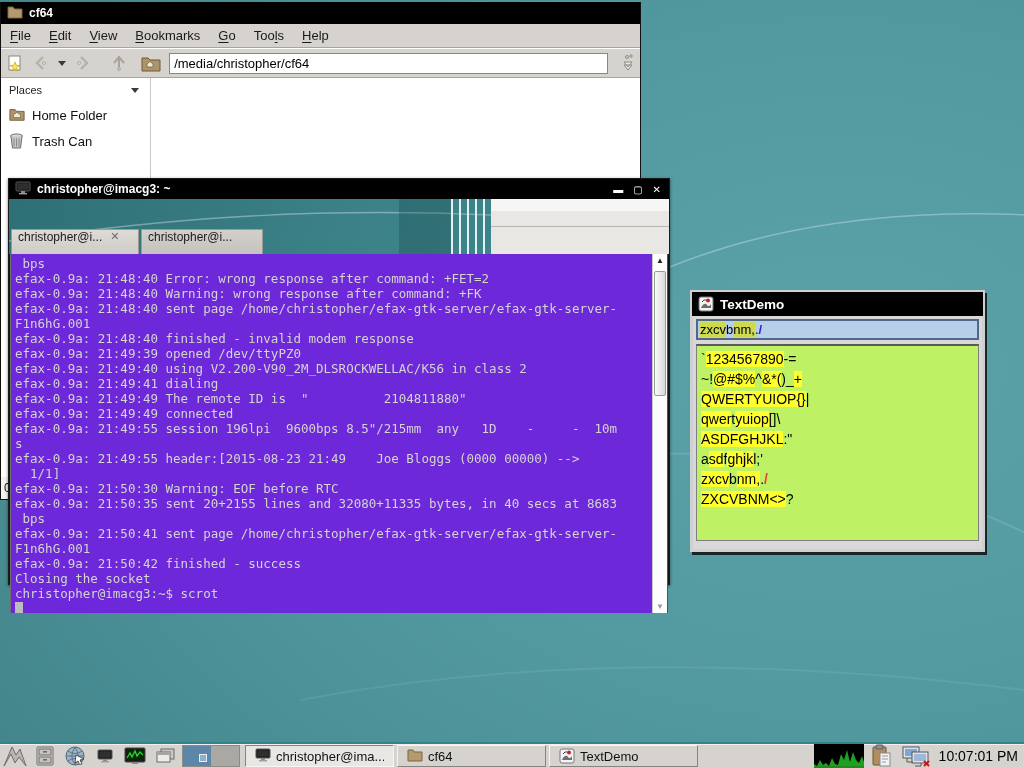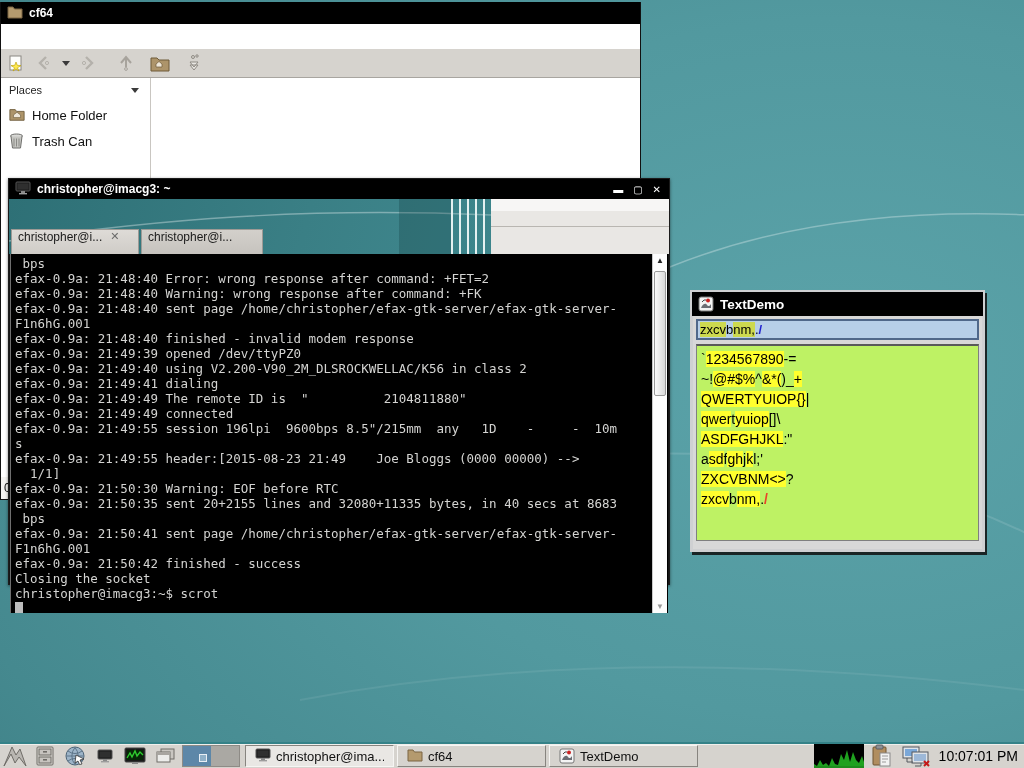--- a/index.html
+++ b/index.html
@@ -49,21 +49,21 @@
   .strip-dark { position:absolute; left:390px; top:0; width:52px; height:55px; background:rgba(16,58,62,.28); }
   .strip-stripes { position:absolute; left:442px; top:0; width:40px; height:55px;
     background:repeating-linear-gradient(90deg, #e4f1f1 0 2px, rgba(42,118,124,.15) 2px 8px); }
   .strip-gray { position:absolute; left:482px; top:0; right:0; height:55px;
     background:linear-gradient(#f7f6f5 0 12px, #e9e7e4 12px 100%); }
   .strip-gray::after { content:""; position:absolute; left:0; right:0; top:27px; height:1px; background:#b9b6b1; }
   .tab { position:absolute; bottom:0; height:25px; background:linear-gradient(#dedbd7,#cfccc7);
     border:1px solid #9d9a95; border-bottom:none; display:flex; align-items:flex-start;
     font-size:12px; color:#1a1a1a; padding:0 6px; }
   .tab .x { margin-left:8px; color:#6b6b6b; font-size:11px; }
-  #term-body { position:absolute; left:1px; top:75px; width:658px; height:359px; background:#000000;
+  #term-body { position:absolute; left:1px; top:75px; width:658px; height:359px; background:#6d28d9;
     border-left:1px solid #6f6f6f; padding:2px 0 0 4px;
     font-family:"DejaVu Sans Mono","Liberation Mono",monospace; font-size:12.5px; line-height:15px;
     color:#d4d4d2; white-space:pre; overflow:hidden; }
   #term-body .cursor { display:inline-block; width:8px; height:13px; background:#bdbdbd; vertical-align:-2px; }
   #term-scroll { position:absolute; right:2px; top:75px; width:15px; height:359px; background:#fdfdfd;
     border-left:1px solid #c9c9c9; }
   #term-scroll .sup,#term-scroll .sdn { position:absolute; left:0; right:0; height:13px; display:flex;
     align-items:center; justify-content:center; font-size:8px; }
   #term-scroll .sup { top:0; color:#222; }
   #term-scroll .sdn { bottom:0; color:#9a9a9a; }
@@ -120,20 +120,29 @@
 <div id="fm">
   <div class="titlebar">
     <span class="ticon ico16">
         <svg width="16" height="14" viewBox="0 0 16 14">
           <path d="M1 2 h5 l1.5 2 H15 v9 H1z" fill="#b49a6e" stroke="#7a6543"></path>
           <path d="M1 5 h14" stroke="#c9b astray" stroke-width="0"></path>
         </svg>
       </span>
     <span>cf64</span>
   </div>
+  <div id="fm-menubar">
+      <span class="mi"><u>F</u>ile</span>
+      <span class="mi"><u>E</u>dit</span>
+      <span class="mi"><u>V</u>iew</span>
+      <span class="mi"><u>B</u>ookmarks</span>
+      <span class="mi"><u>G</u>o</span>
+      <span class="mi">Too<u>l</u>s</span>
+      <span class="mi"><u>H</u>elp</span>
+    </div>
   <div id="fm-toolbar">
     <span class="tbtn">
       <svg width="18" height="18" viewBox="0 0 18 18">
           <rect x="3" y="2" width="11" height="14" fill="#fdfdfb" stroke="#8a8781"></rect>
           <path d="M6 17 l1.6-3.2 L4 11.6 l3.7-.3 L9 8 l1.3 3.3 3.7.3 -3.6 2.2 L12 17 9 15z" fill="#ffe94d" stroke="#b89b00" stroke-width=".6"></path>
         </svg>
     </span>
     <span class="tbtn dim">
       <svg width="18" height="18" viewBox="0 0 18 18">
           <path d="M11 3 L5 9 L11 15" fill="none" stroke="#9a968f" stroke-width="2.4"></path>
@@ -156,20 +165,21 @@
           <path d="M4 9 L9 3 L14 9 M9 4 V13" fill="none" stroke="#a7a39c" stroke-width="2"></path>
           <circle cx="9" cy="15" r="1.4" fill="none" stroke="#a7a39c"></circle>
         </svg>
     </span>
     <span class="tbtn" style="margin-left:8px">
       <svg width="20" height="18" viewBox="0 0 20 18">
           <path d="M1 4 h6 l2 2 h10 v11 H1z" fill="#ad946a" stroke="#6e5a39"></path>
           <path d="M6 13 v-3 l3-2.5 3 2.5 v3z" fill="#efe7d8" stroke="#6e5a39" stroke-width=".7"></path>
         </svg>
     </span>
+    <input id="fm-path" value="/media/christopher/cf64" style="">
     <span class="tbtn" id="fm-jump">
       <svg width="20" height="20" viewBox="0 0 20 20">
           <circle cx="9" cy="4" r="1.5" fill="none" stroke="#8f8b84"></circle>
           <circle cx="13" cy="3" r="1.2" fill="none" stroke="#8f8b84"></circle>
           <path d="M6 9 h8 l-4 5z M6 12 h8 l-4 5z" fill="#e9e7e3" stroke="#8f8b84"></path>
         </svg>
     </span>
   </div>
   <div id="fm-side">
     <div class="phead">
@@ -266,22 +276,22 @@
       <span>.</span>
       <span class="seg-b">/</span>
     </div>
   <div id="td-area">
       <div><span>`</span><span class="seg-h">1234567890</span><span>-=</span></div>
       <div><span>~!</span><span class="seg-h">@#$%</span><span>^</span><span class="seg-h">&amp;*(</span><span>)_</span><span class="seg-h">+</span></div>
       <div><span class="seg-h">QWERTYUIOP{}</span><span>|</span></div>
       <div><span class="seg-h">qwer</span><span>t</span><span class="seg-h">yuiop</span><span>[]\</span></div>
       <div><span class="seg-h">ASDFGHJKL</span><span>:"</span></div>
       <div><span>a</span><span class="seg-h">sd</span><span>f</span><span class="seg-h">gh</span><span>j</span><span class="seg-h">k</span><span>l;'</span></div>
+      <div><span class="seg-h">zxcv</span><span>b</span><span class="seg-h">nm,</span><span>.</span><span class="seg-r">/</span></div>
       <div><span class="seg-h">ZXCVBNM&lt;&gt;</span><span>?</span></div>
-      <div><span class="seg-h">zxcv</span><span>b</span><span class="seg-h">nm,</span><span>.</span><span class="seg-r">/</span></div>
     </div>
 </div>
 
 <div id="bar">
   <div id="bar-launchers" style="display:flex;align-items:center;">
       <span class="launch">
         <svg width="26" height="22" viewBox="0 0 26 22">
           <path d="M2 21 L10 2 L14 10 L18 4 L24 21 L17 12 L13 18 L9 9z" fill="#b9b6b1" stroke="#6f6c67" stroke-width="1"></path>
         </svg>
       </span>

